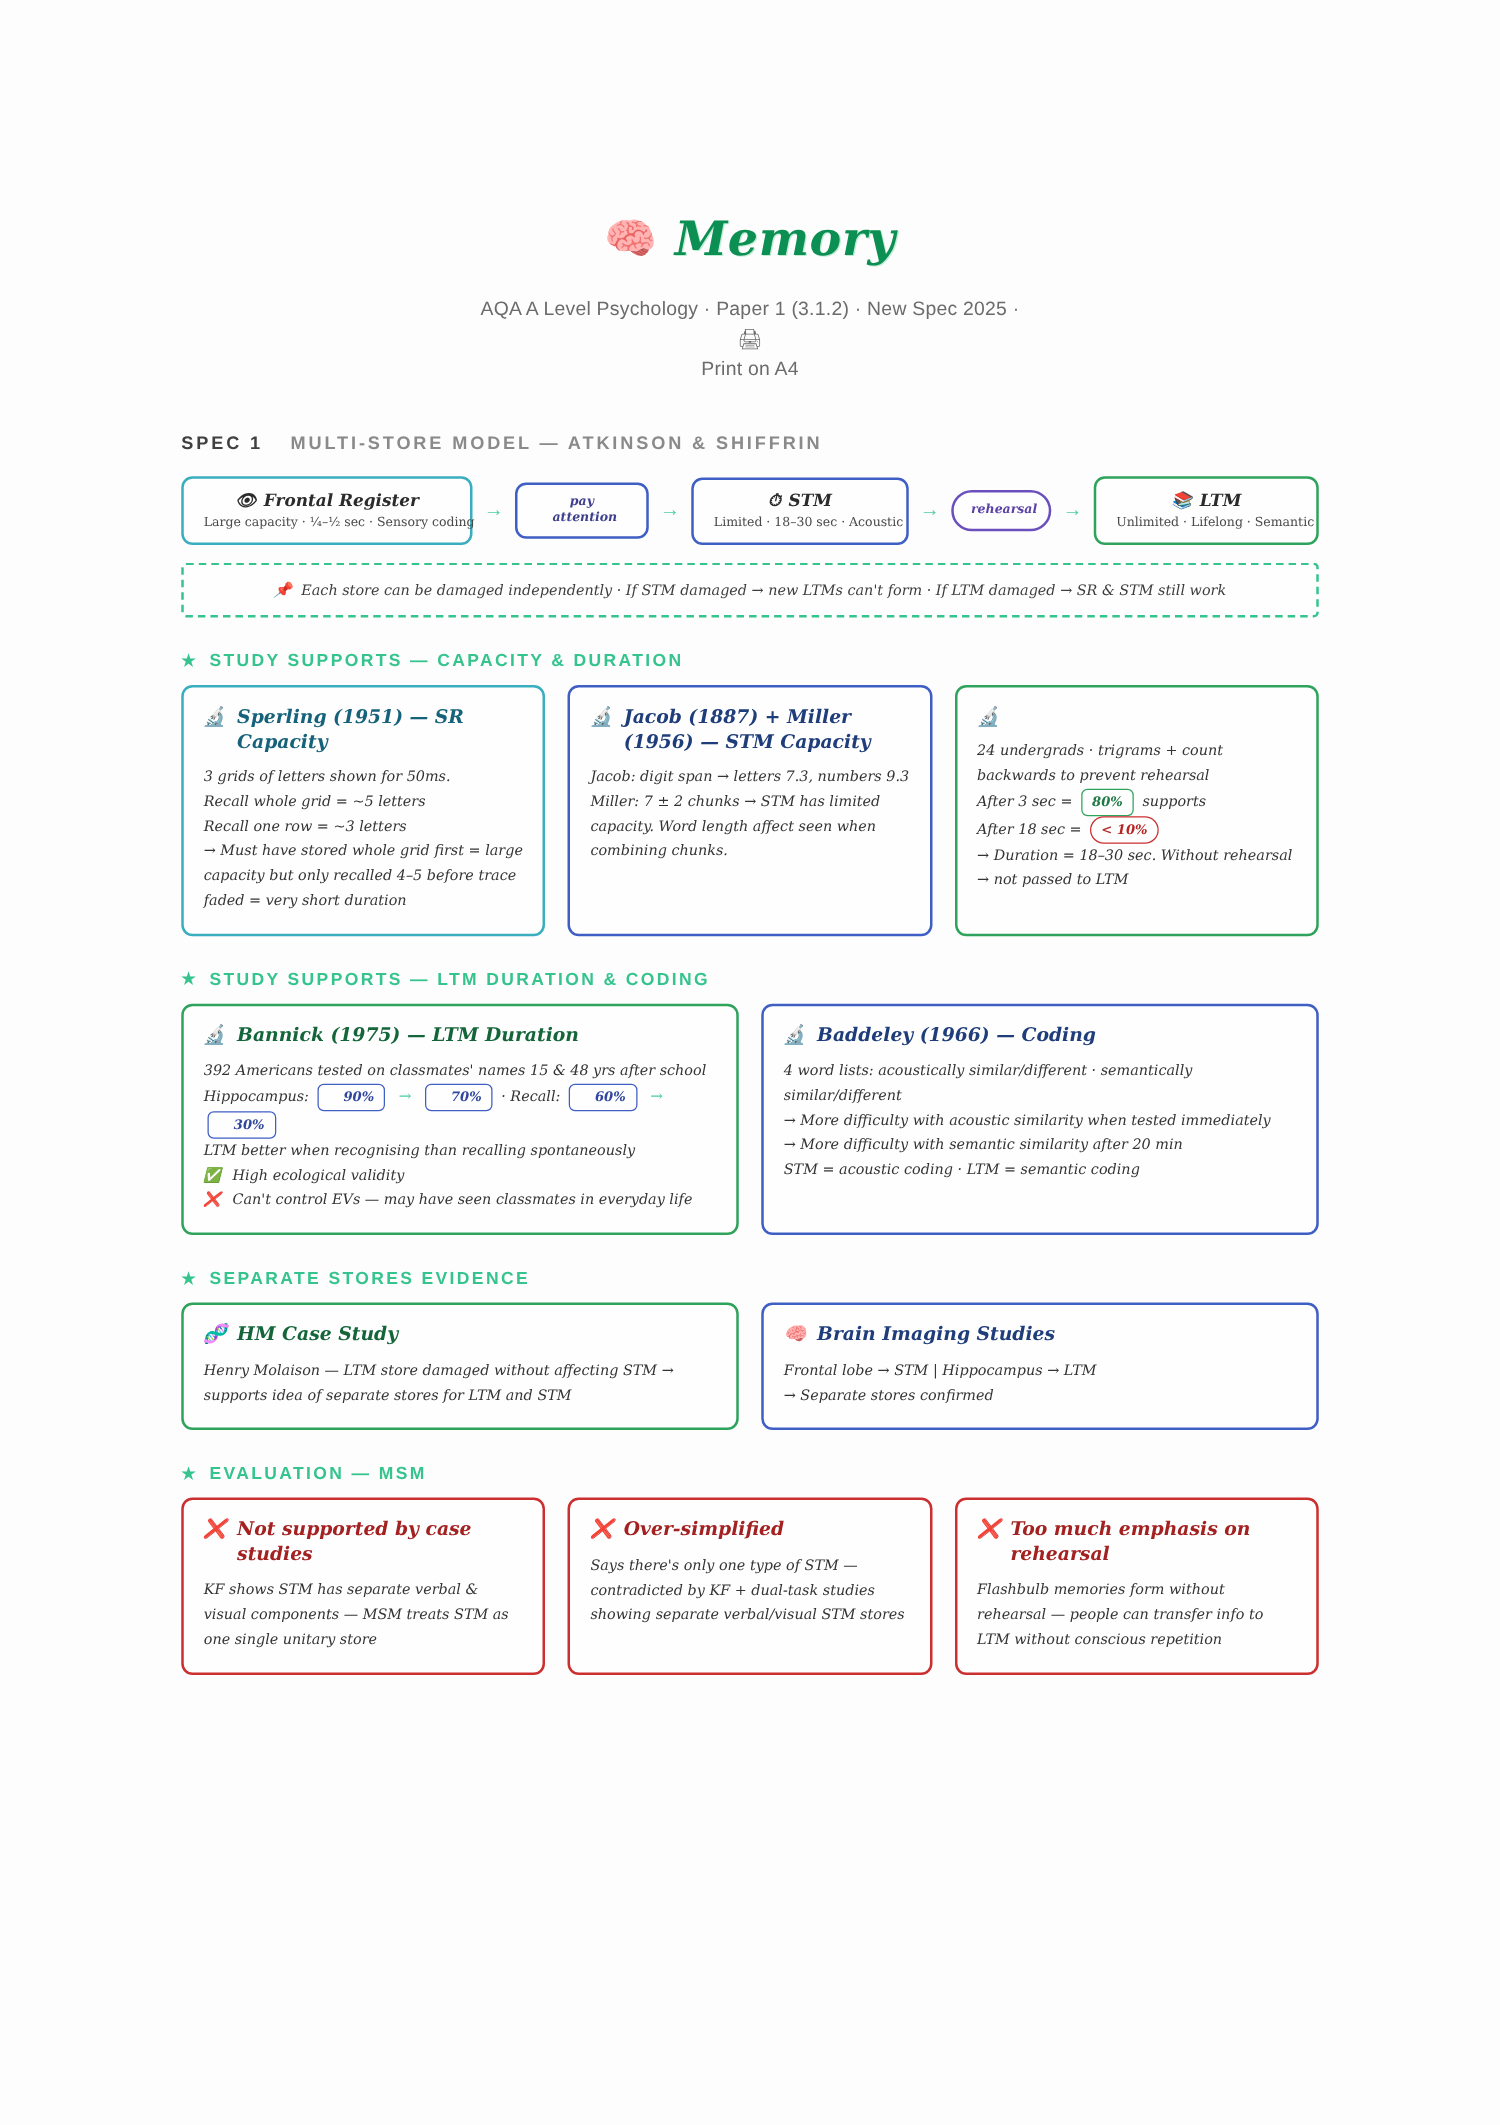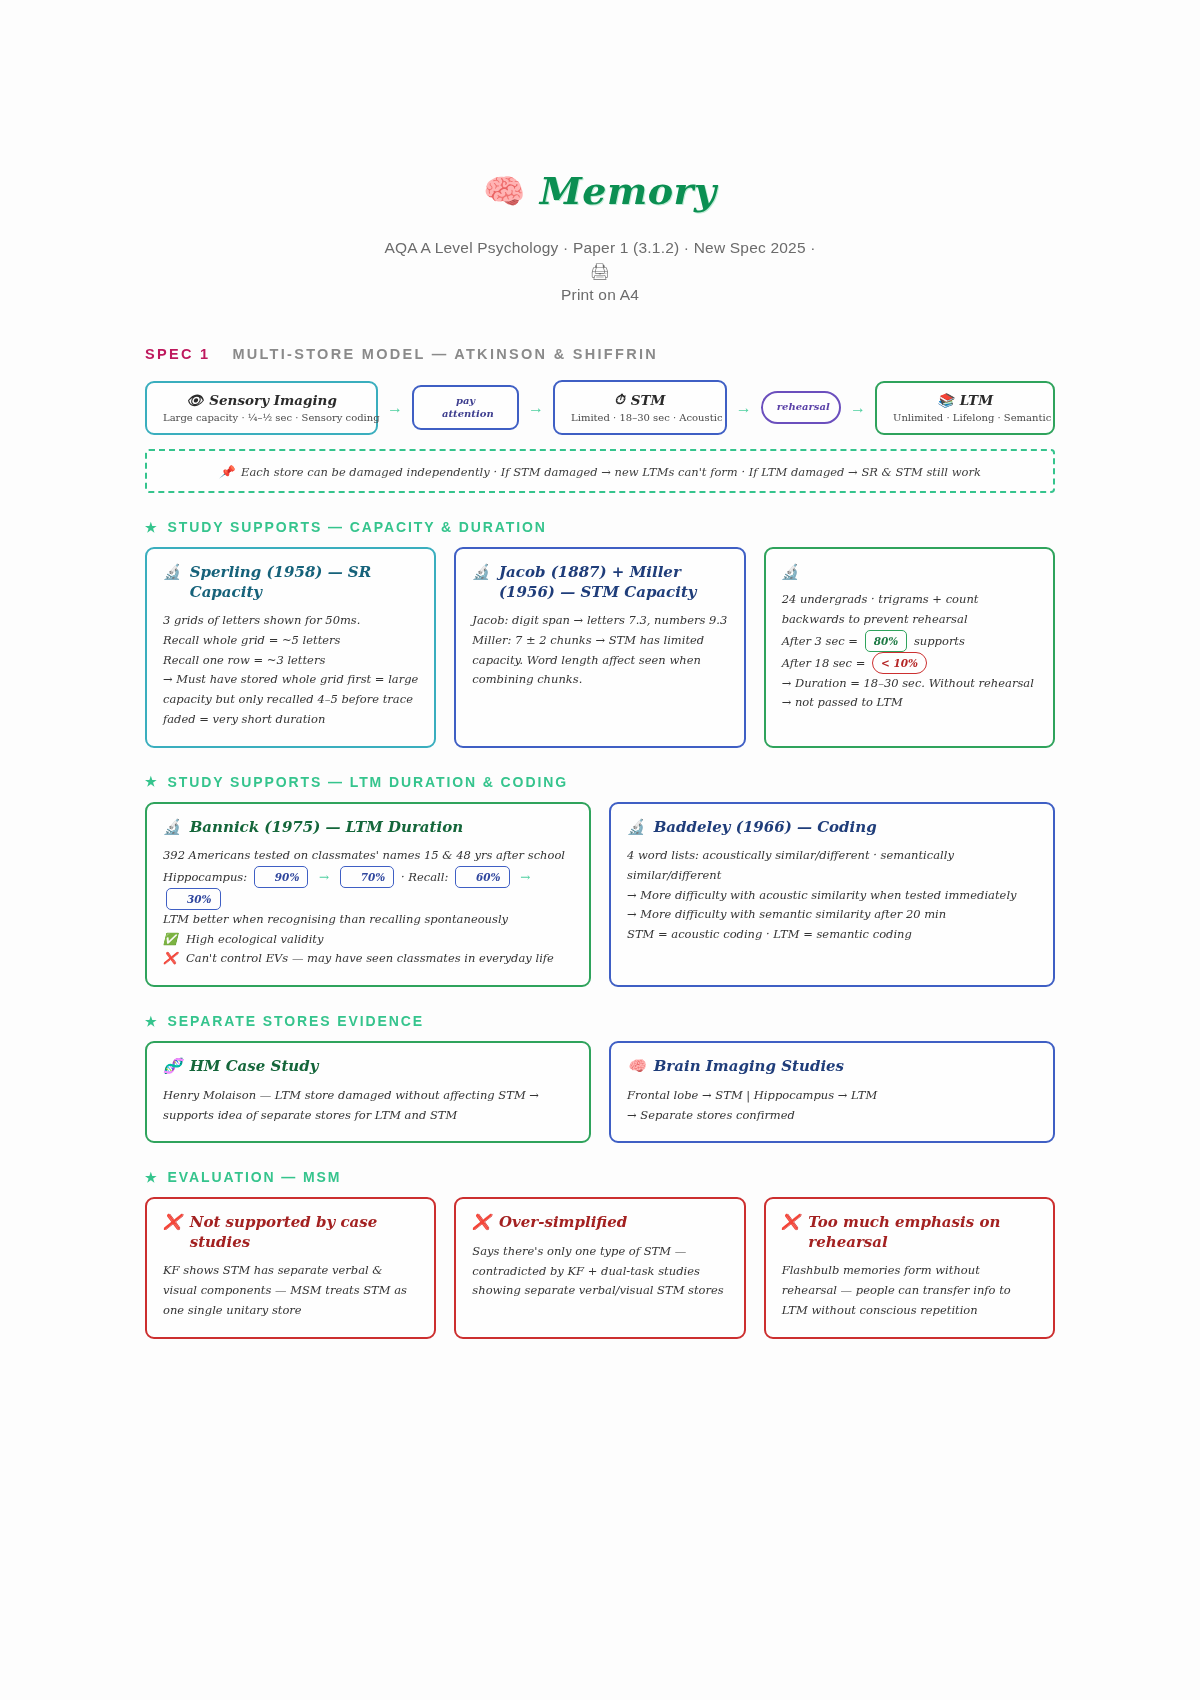--- a/index.html
+++ b/index.html
@@ -46,21 +46,21 @@
 
   
   .spec-head{
     margin-top:42px;
     font-size:14.5px;
     letter-spacing:2.3px;
     font-weight:bold;
     color:#8a8a8a;
     display:flex;gap:22px;align-items:baseline;
   }
-  .spec-head .spec-num{color:#be185d;text-align:center;}
+  .spec-head .spec-num{color:#404040;text-align:center;}
   .spec-head .spec-title{color:#8a8a8a;}
 
   .sec-head{
     margin-top:26px;margin-bottom:12px;
     font-size:14px;
     letter-spacing:1.9px;
     font-weight:bold;
     color:#35c48d;
     display:flex;align-items:center;gap:9px;
   }
@@ -192,21 +192,21 @@
 
   <div class="spec-head">
     <span class="spec-num">SPEC 1</span>
     <span class="spec-title">MULTI-STORE MODEL — ATKINSON &amp; SHIFFRIN</span>
   </div>
 
   <div class="flow">
     <div class="node sr">
       <div class="node-title">
         <span>👁</span>
-        <span>Sensory Imaging</span>
+        <span>Frontal Register</span>
       </div>
       <div class="node-sub">Large capacity · ¼–½ sec · Sensory coding</div>
     </div>
     <span class="arrow">→</span>
 
     <div class="node small">
       <div class="node-mini">pay</div>
       <div class="node-mini">attention</div>
     </div>
     <span class="arrow">→</span>
@@ -243,21 +243,21 @@
 
   <div class="sec-head">
     <span class="star">★</span>
     <span>STUDY SUPPORTS — CAPACITY &amp; DURATION</span>
   </div>
 
   <div class="grid">
     <div class="card teal">
       <div class="card-title">
         <span class="ic">🔬</span>
-        <span>Sperling (1958) — SR Capacity</span>
+        <span>Sperling (1951) — SR Capacity</span>
       </div>
       <div class="line">3 grids of letters shown for 50ms.</div>
       <div class="line">Recall whole grid = ~5 letters</div>
       <div class="line">Recall one row = ~3 letters</div>
       <div class="line">→ Must have stored whole grid first = large capacity but only recalled 4–5 before trace faded = very short duration</div>
     </div>
 
     <div class="card blue">
       <div class="card-title">
         <span class="ic">🔬</span>

